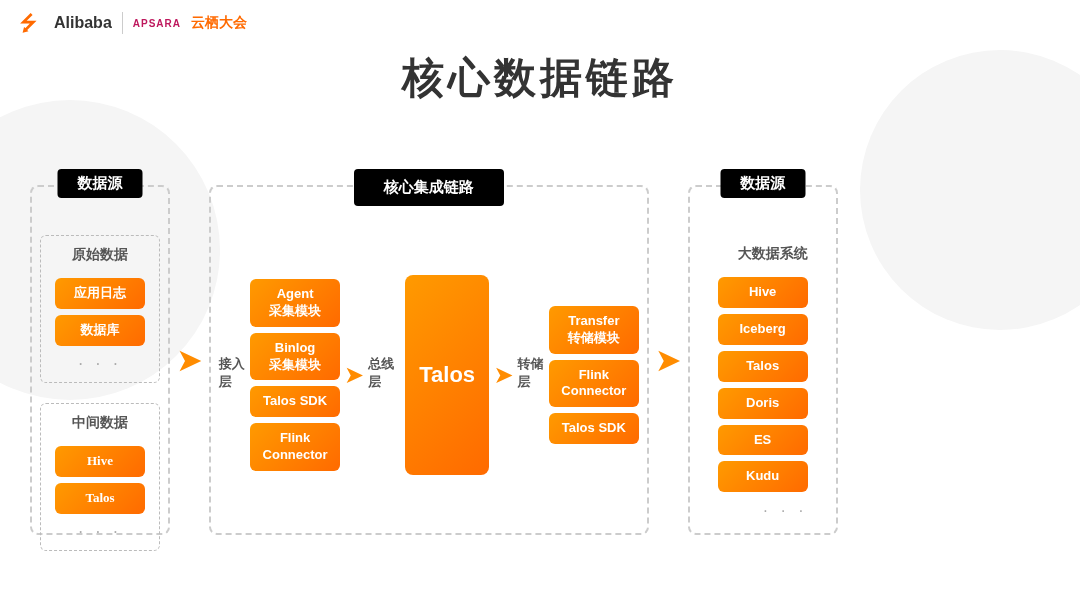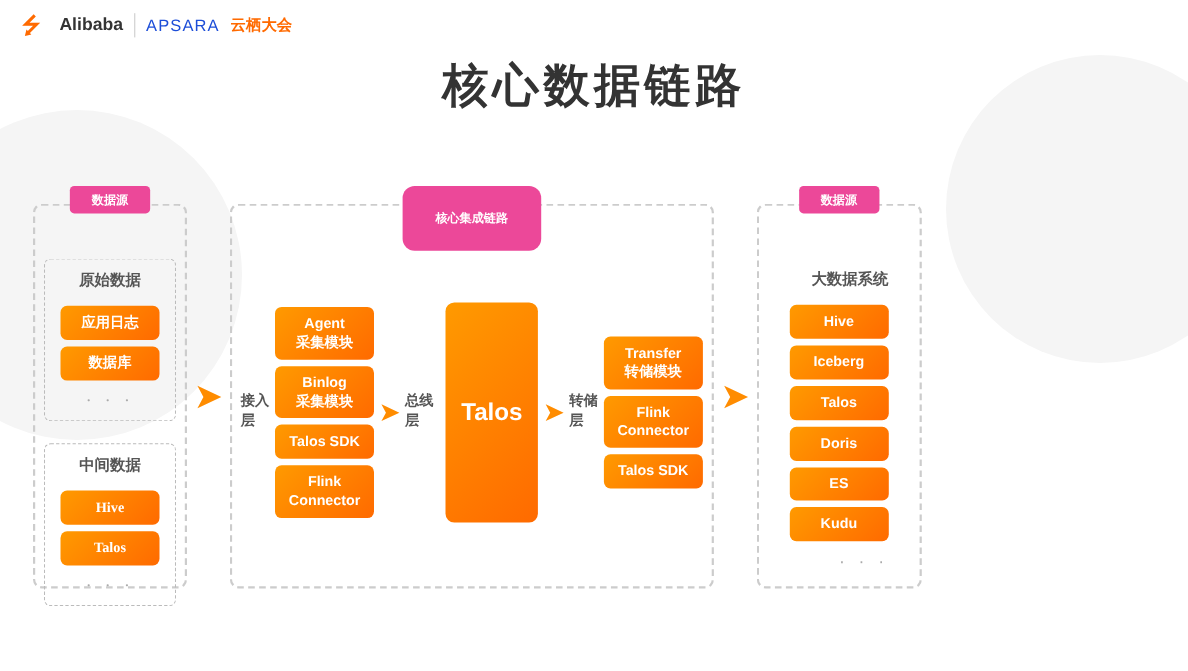--- a/index.html
+++ b/index.html
@@ -22,23 +22,23 @@
       gap: 10px;
     }
 
     .alibaba-logo {
       display: flex;
       align-items: center;
       gap: 6px;
     }
 
     .apsara-text {
-      font-size: 15px;
-      font-weight: normal;
-      color: #1d4ed8;
+      font-size: 10px;
+      font-weight: bold;
+      color: #be185d;
       letter-spacing: 1px;
     }
 
     .divider-v {
       width: 1px;
       height: 22px;
       background: #ccc;
     }
 
     .yunqi-text {
@@ -76,23 +76,23 @@
     .section-box {
       border: 2px dashed #ccc;
       border-radius: 8px;
       position: relative;
       display: flex;
       flex-direction: column;
       align-items: center;
     }
 
     .section-header {
-      background: #ec4899;
+      background: #000000;
       color: white;
-      font-size: 11px;
+      font-size: 15px;
       font-weight: bold;
       padding: 5px 20px;
       border-radius: 4px;
       position: absolute;
       top: -18px;
       left: 50%;
       transform: translateX(-50%);
       white-space: nowrap;
     }
 
@@ -296,21 +296,21 @@
       <div class="sub-label">中间数据</div>
       <div class="pill">Hive</div>
       <div class="pill">Talos</div>
       <div class="dots">· · ·</div>
     </div>
   </div>
 
   <div class="arrow">➤</div>
 
   <div class="section-box core-section">
-    <div class="section-header" style="padding: 22px 30px; border-radius: 11px;">核心集成链路</div>
+    <div class="section-header" style="padding: 9px 30px;">核心集成链路</div>
 
     <div class="core-inner">
 
       <div class="layer-section">
         <div class="layer-label">接入层</div>
         <div class="layer-col">
           <div class="pill" style="line-height:1.3;">Agent<br>采集模块</div>
           <div class="pill" style="line-height:1.3;text-align:center;">Binlog<br>采集模块</div>
           <div class="pill">Talos SDK</div>
           <div class="pill" style="line-height:1.3;">Flink<br>Connector</div>

